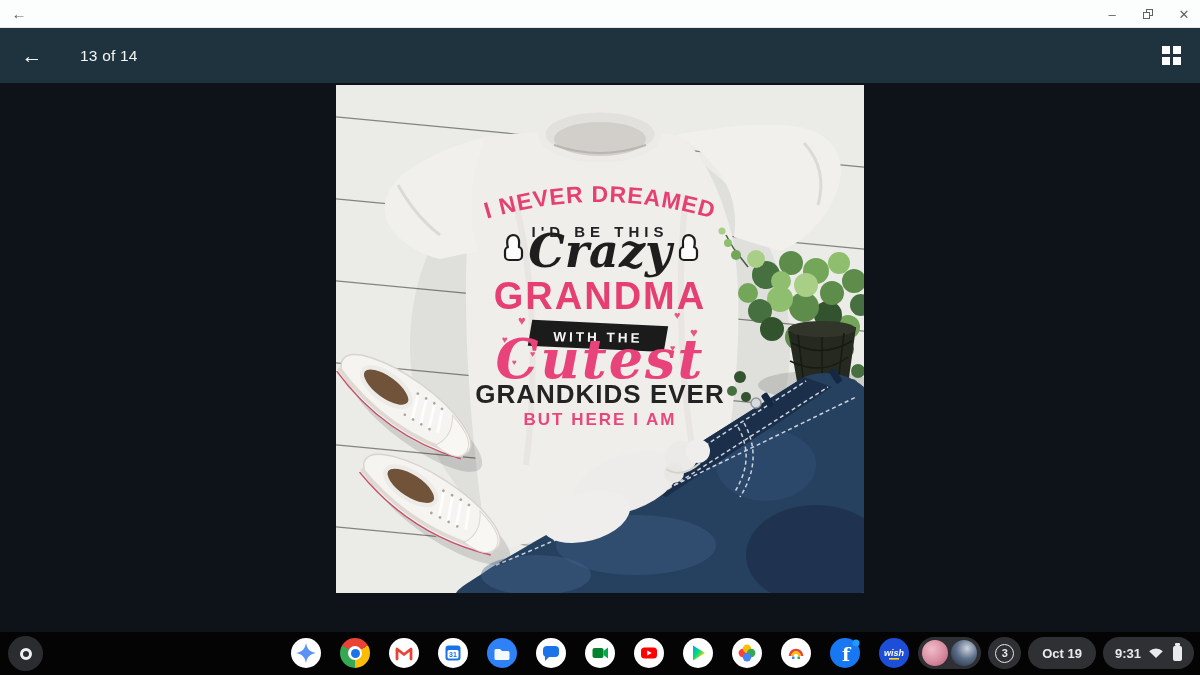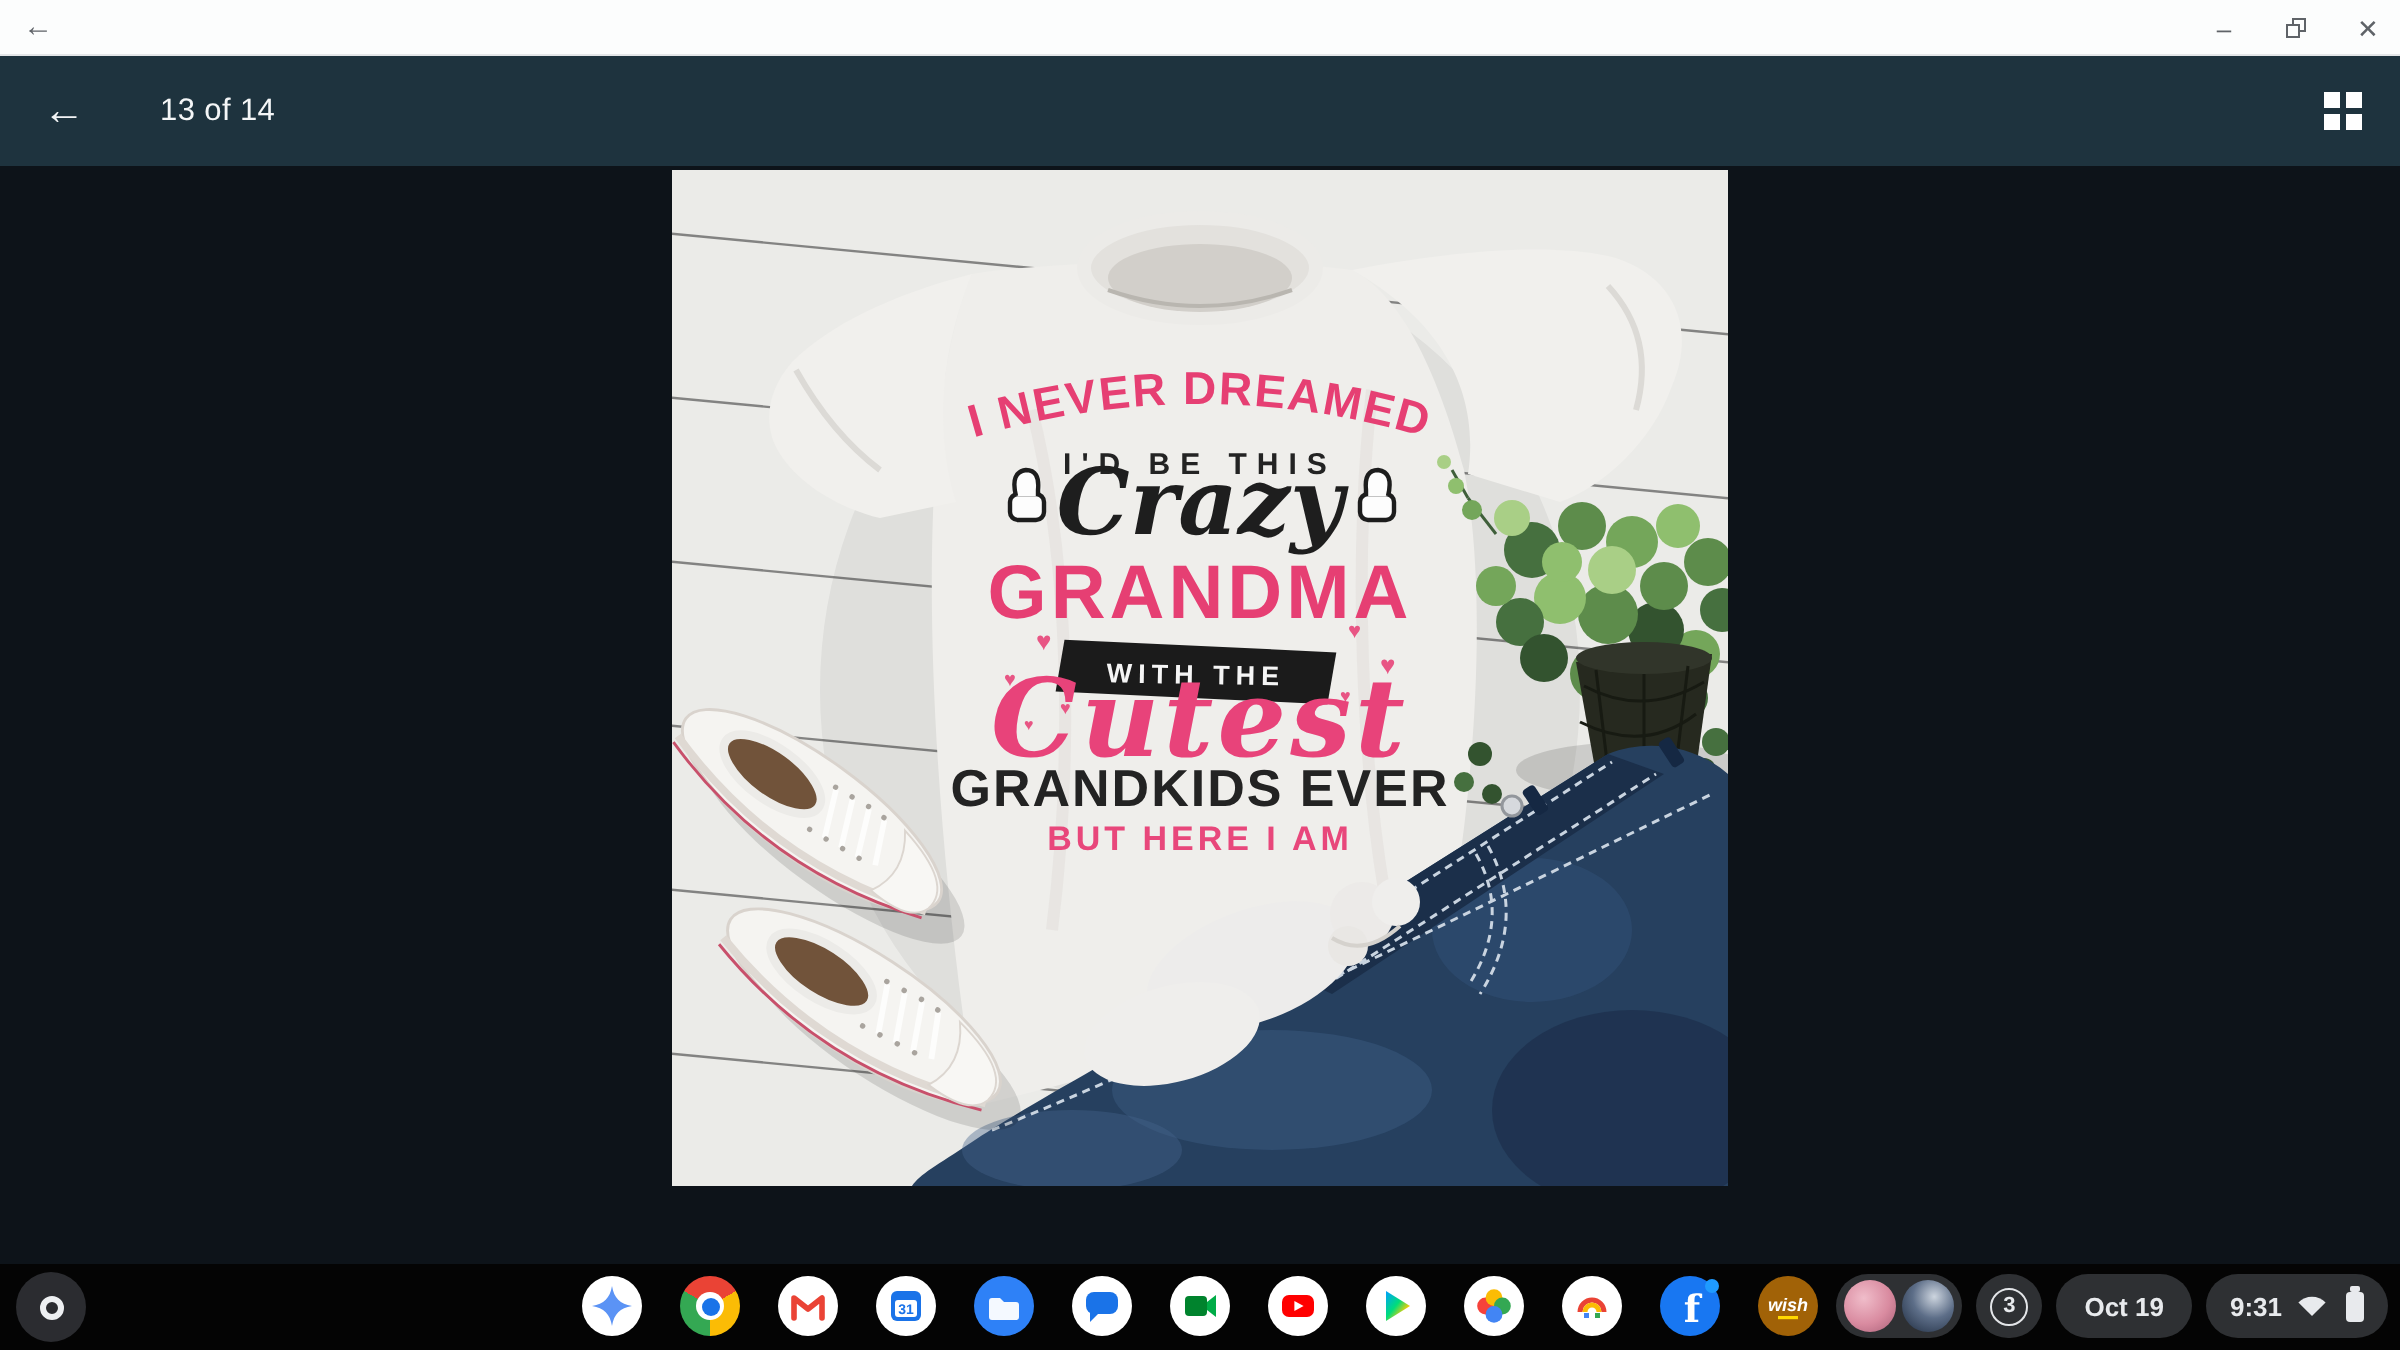--- a/index.html
+++ b/index.html
@@ -357,21 +357,21 @@
           <rect x="11" y="18.5" width="2.5" height="2.5" fill="#4285f4"></rect>
           <rect x="16.5" y="18.5" width="2.5" height="2.5" fill="#34a853"></rect>
         </svg>
       </div>
       <div class="app" style="background:#1877f2;">
         <svg width="30" height="30" style="position:absolute;left:0;top:0;">
           <text x="16" y="23" text-anchor="middle" font-size="19" font-weight="bold" fill="#fff" font-family="DejaVu Serif, serif">f</text>
           <circle cx="26" cy="5" r="3.5" fill="#1f9bff"></circle>
         </svg>
       </div>
-      <div class="app" style="background:#a16207;">
+      <div class="app" style="background:#1d4ed8;">
         <svg width="30" height="30">
           <text x="15" y="17.5" text-anchor="middle" font-size="9" font-weight="bold" font-style="italic" fill="#fff" font-family="Liberation Sans, sans-serif">wish</text>
           <rect x="10" y="20" width="10" height="1.6" fill="#ffd800"></rect>
         </svg>
       </div>
     </div>
 
     <div class="status">
       <div class="pill" style="padding:0 4px; gap:3px;">
         <div class="thumb t1"></div>

